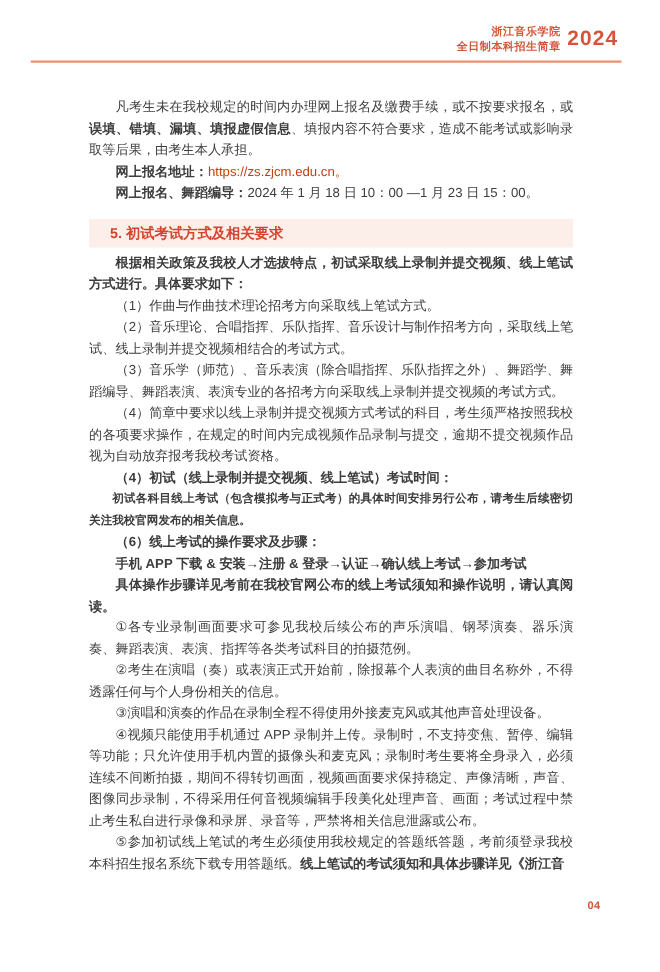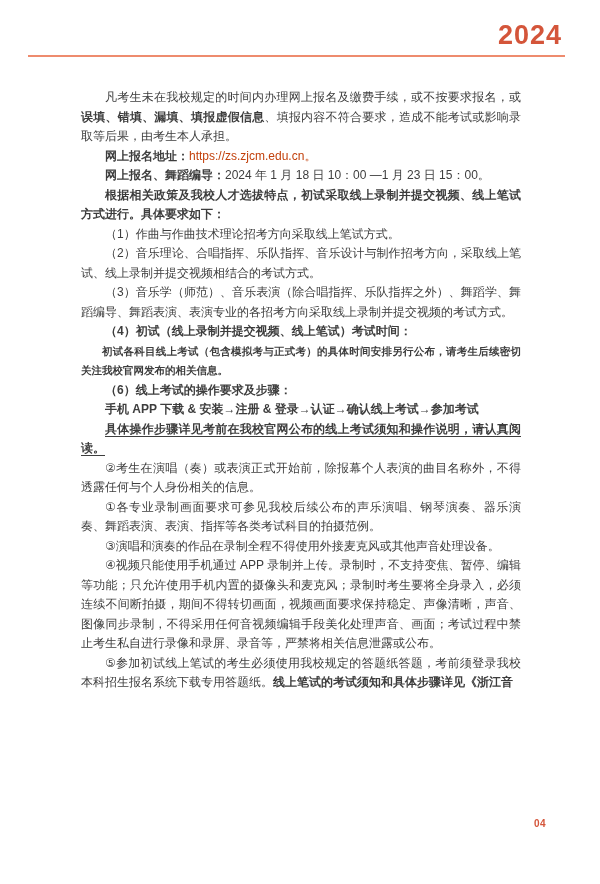--- a/index.html
+++ b/index.html
@@ -17,35 +17,35 @@
     position:absolute;top:22px;right:38px;
     display:flex;align-items:center;gap:6px;
     color:var(--accent,#d4553a);
   }
   .hdr-titles{
     text-align:right;
     font-size:10px;font-weight:bold;line-height:13px;
     letter-spacing:.5px;
   }
   .hdr-year{
-    font-size:27px;font-weight:bold;letter-spacing:1px;line-height:27px;
+    font-size:19px;font-weight:bold;letter-spacing:1px;line-height:27px;
   }
   .hdr-rule{
     position:absolute;top:55px;left:28px;width:537px;height:2px;
     background:var(--rule,#ee8b6e);border:none;margin:0;
   }
   
   .doc-body{
     position:absolute;left:81px;top:88px;width:440px;
     font-size:12px;line-height:19.5px;
     text-align:justify;text-align-last:left;
   }
   .doc-body p{margin:0;text-indent:2em;}
   .b{font-weight:bold;}
-  .ul{text-decoration:underline;text-underline-offset:3px;}
+  .ul{text-underline-offset:3px;}
   .section-heading{
     background:var(--band,#fcefe9);
     color:var(--heading,#d5432e);
     font-weight:bold;font-size:13px;line-height:15px;
     padding:5px 0 6px 19px;
     margin:13px 0 5px 0;
   }
   .time-line{text-indent:0 !important;padding-left:54px;}
   .note{font-size:10.5px;font-weight:bold;}
   .url-link{color:#c2410c;text-decoration:none;cursor:default;}
@@ -55,48 +55,54 @@
     color:var(--accent,#d4553a);
     font-size:10px;font-weight:bold;letter-spacing:.5px;
   }
 </style>
 </head>
 <body>
 
 <div class="page" style="--accent: #d4553a; --rule: #ee8b6e; --heading: #d5432e; --band: #fcefe9; color: rgb(61, 61, 61);">
 
   <div class="hdr">
+    <div class="hdr-titles">
+      <div>浙江音乐学院</div>
+      <div>全日制本科招生简章</div>
+    </div>
     <div class="hdr-year">2024</div>
   </div>
   <div class="hdr-rule"></div>
 
   <div class="doc-body">
 
     <p><span>凡考生未在我校规定的时间内办理网上报名及缴费手续，或不按要求报名，或</span><span class="b">误填、错填、漏填、填报虚假信息</span><span>、填报内容不符合要求，造成不能考试或影响录取等后果，由考生本人承担。</span></p>
 
     <p><span class="b">网上报名地址：</span><span class="url-link">https://zs.zjcm.edu.cn。</span></p>
 
     <p><span class="b">网上报名、舞蹈编导：</span><span>2024 年 1 月 18 日 10：00 —1 月 23 日 15：00。</span></p>
 
+    <div class="section-heading">5. 初试考试方式及相关要求</div>
 
     <p class="b">根据相关政策及我校人才选拔特点，初试采取线上录制并提交视频、线上笔试方式进行。具体要求如下：</p>
 
     <p>（1）作曲与作曲技术理论招考方向采取线上笔试方式。</p>
     <p>（2）音乐理论、合唱指挥、乐队指挥、音乐设计与制作招考方向，采取线上笔试、线上录制并提交视频相结合的考试方式。</p>
     <p>（3）音乐学（师范）、音乐表演（除合唱指挥、乐队指挥之外）、舞蹈学、舞蹈编导、舞蹈表演、表演专业的各招考方向采取线上录制并提交视频的考试方式。</p>
+    <p>（4）简章中要求以线上录制并提交视频方式考试的科目，考生须严格按照我校的各项要求操作，在规定的时间内完成视频作品录制与提交，逾期不提交视频作品视为自动放弃报考我校考试资格。</p>
 
     <p class="b">（4）初试（线上录制并提交视频、线上笔试）考试时间：</p>
     <p class="note">初试各科目线上考试（包含模拟考与正式考）的具体时间安排另行公布，请考生后续密切关注我校官网发布的相关信息。</p>
 
     <p class="b">（6）线上考试的操作要求及步骤：</p>
     <p class="b">手机 APP 下载 &amp; 安装→注册 &amp; 登录→认证→确认线上考试→参加考试</p>
     <p class="b ul">具体操作步骤详见考前在我校官网公布的线上考试须知和操作说明，请认真阅读。</p>
 
+    <p>①各专业录制画面要求可参见我校后续公布的声乐演唱、钢琴演奏、器乐演奏、舞蹈表演、表演、指挥等各类考试科目的拍摄范例。</p>
     <p>②考生在演唱（奏）或表演正式开始前，除报幕个人表演的曲目名称外，不得透露任何与个人身份相关的信息。</p>
-    <p>①各专业录制画面要求可参见我校后续公布的声乐演唱、钢琴演奏、器乐演奏、舞蹈表演、表演、指挥等各类考试科目的拍摄范例。</p>
     <p>③演唱和演奏的作品在录制全程不得使用外接麦克风或其他声音处理设备。</p>
     <p>④视频只能使用手机通过 APP 录制并上传。录制时，不支持变焦、暂停、编辑等功能；只允许使用手机内置的摄像头和麦克风；录制时考生要将全身录入，必须连续不间断拍摄，期间不得转切画面，视频画面要求保持稳定、声像清晰，声音、图像同步录制，不得采用任何音视频编辑手段美化处理声音、画面；考试过程中禁止考生私自进行录像和录屏、录音等，严禁将相关信息泄露或公布。</p>
     <p><span>⑤参加初试线上笔试的考生必须使用我校规定的答题纸答题，考前须登录我校本科招生报名系统下载专用答题纸。</span><span class="b">线上笔试的考试须知和具体步骤详见《浙江音</span></p>
 
   </div>
 
   <div class="page-number">04</div>
 
 </div>
 

